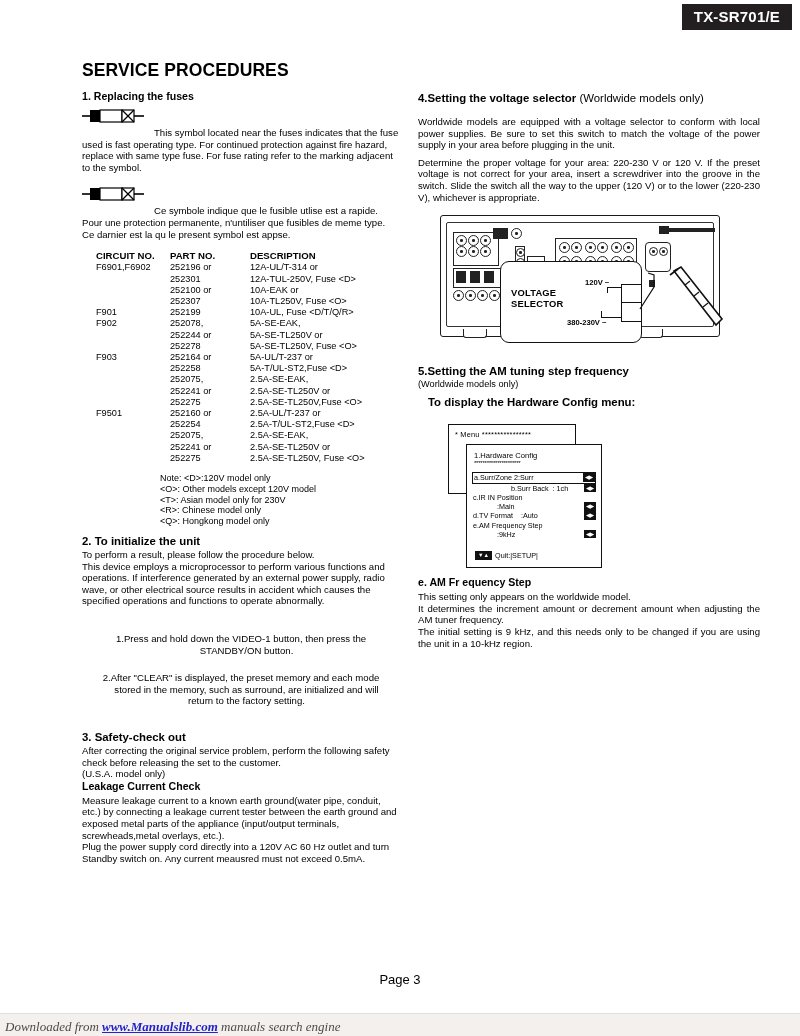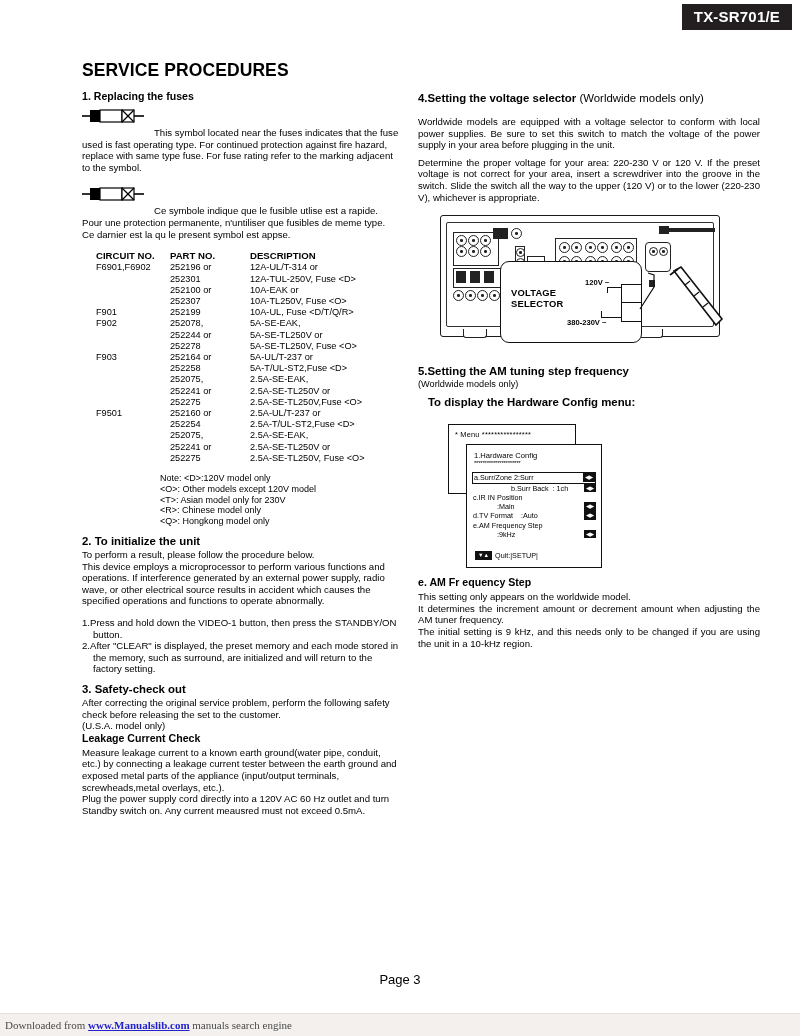--- a/index.html
+++ b/index.html
@@ -55,21 +55,21 @@
   .fuse-table td{padding:0;vertical-align:top;white-space:nowrap;}
   .c-circ{width:74px;padding-left:14px!important;}
   .c-part{width:80px;}
   .c-desc{}
 
   .note{margin-top:9px;font-size:9px;line-height:10.8px;padding-left:78px;}
   .note .nhang{text-indent:-30px;padding-left:30px;}
 
   
   ol.steps{margin:0;padding:0;list-style:none;font-size:9.6px;line-height:11.6px;}
-  ol.steps li{padding-left:11px;text-indent:-11px;margin:0;}
+  ol.steps li{padding-left:11px;text-indent:-11px;margin:16px;text-align:center;}
 
   ol.steps-r{margin:0;padding:0;list-style:none;font-size:10.2px;line-height:12.4px;
     font-weight:bold;}
   ol.steps-r li{padding-left:20px;text-indent:-20px;margin-bottom:5px;}
 
   .sub-note{font-size:9.2px;line-height:11px;}
 
   
   .figure{position:relative;margin-top:10px;width:300px;height:140px;left:22px;}
   .panel{
@@ -134,21 +134,21 @@
   .page-num{
     position:absolute;left:0;right:0;top:972px;text-align:center;
     font-size:13px;
   }
   .dl-bar{
     position:absolute;left:0;bottom:0;width:800px;height:22px;
     background:#f3f0ee;border-top:1px solid #e2ded9;
   }
   .dl-text{
     position:absolute;left:5px;top:5px;
-    font-family:"Liberation Serif", serif;font-size:11px;color:#4b4b4b;
+    font-family:"Liberation Serif", serif;font-size:13px;color:#4b4b4b;font-style:italic;
   }
   .dl-text a{color:#2222cc;text-decoration:underline;font-weight:bold;}
 </style>
 </head>
 <body>
 
 <div class="page">
 
   <div class="model-tag">TX-SR701/E</div>
 

